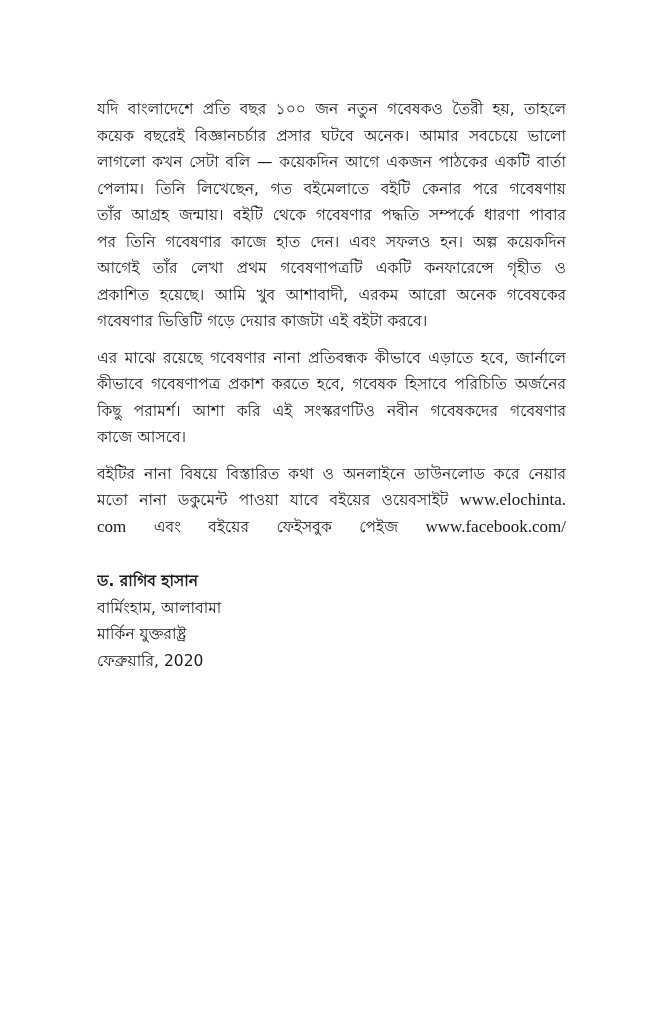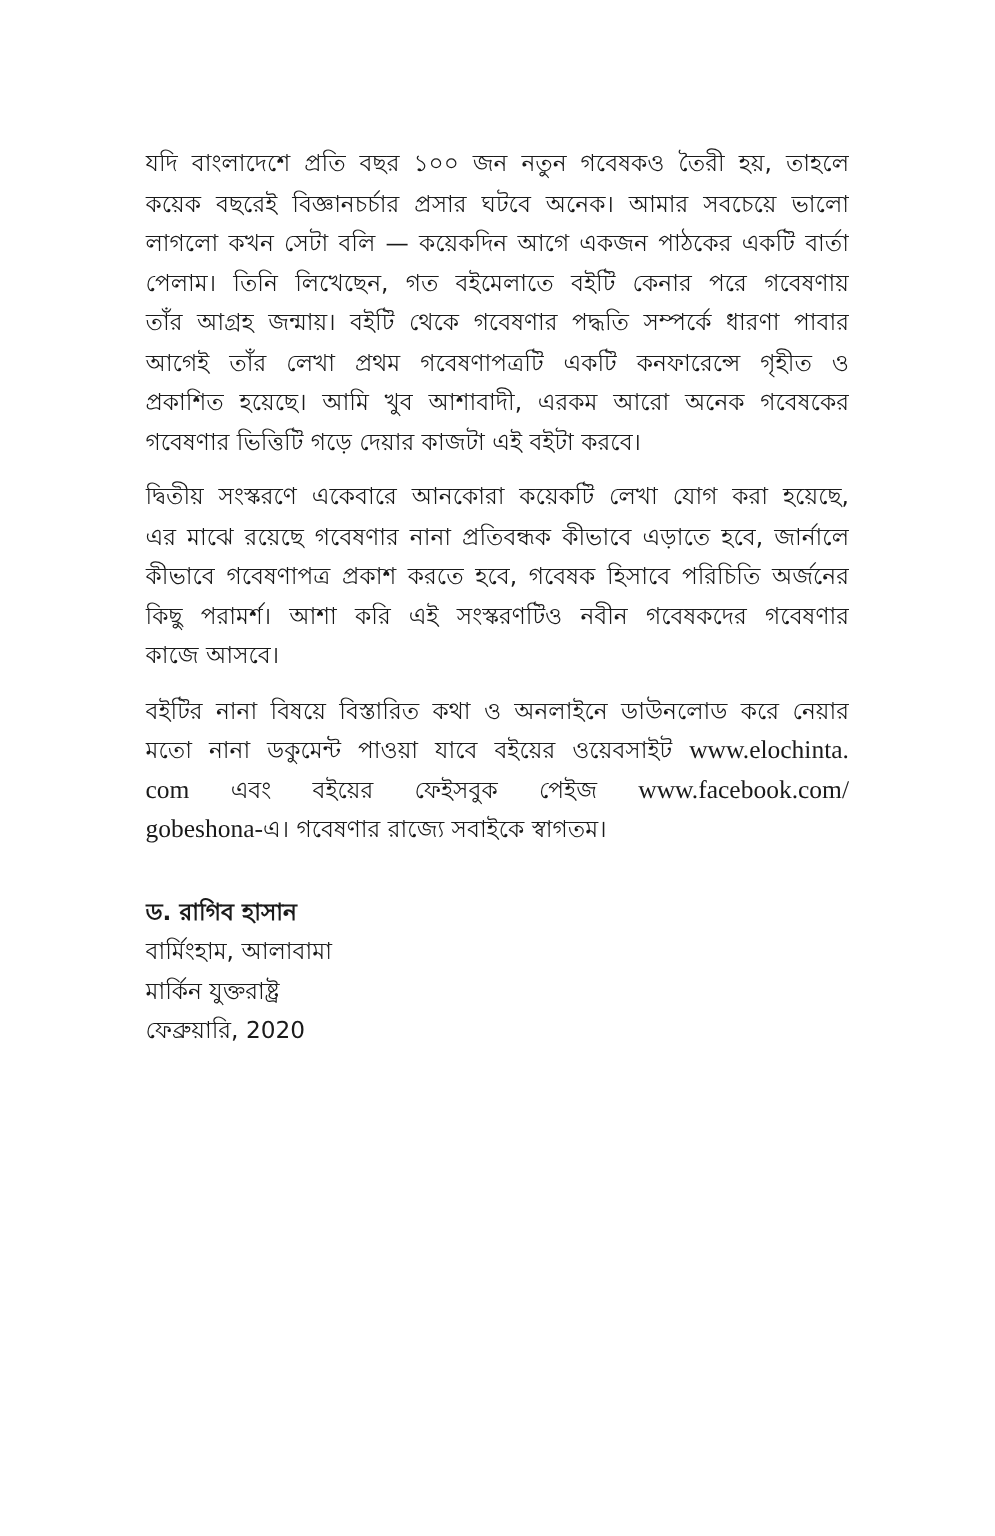--- a/index.html
+++ b/index.html
@@ -56,38 +56,37 @@
 <body>
 
 <div class="page">
 
   <div class="para">
     <span class="line">যদি বাংলাদেশে প্রতি বছর ১০০ জন নতুন গবেষকও তৈরী হয়, তাহলে</span>
     <span class="line">কয়েক বছরেই বিজ্ঞানচর্চার প্রসার ঘটবে অনেক। আমার সবচেয়ে ভালো</span>
     <span class="line">লাগলো কখন সেটা বলি — কয়েকদিন আগে একজন পাঠকের একটি বার্তা</span>
     <span class="line">পেলাম। তিনি লিখেছেন, গত বইমেলাতে বইটি কেনার পরে গবেষণায়</span>
     <span class="line">তাঁর আগ্রহ জন্মায়। বইটি থেকে গবেষণার পদ্ধতি সম্পর্কে ধারণা পাবার</span>
+    <span class="line">পর তিনি গবেষণার কাজে হাত দেন। এবং সফলও হন। অল্প কয়েকদিন</span>
     <span class="line">আগেই তাঁর লেখা প্রথম গবেষণাপত্রটি একটি কনফারেন্সে গৃহীত ও</span>
     <span class="line">প্রকাশিত হয়েছে। আমি খুব আশাবাদী, এরকম আরো অনেক গবেষকের</span>
     <span class="line last">গবেষণার ভিত্তিটি গড়ে দেয়ার কাজটা এই বইটা করবে।</span>
   </div>
 
   <div class="para">
-    <span class="line">দ্বিতীয় সংস্করণে একেবারে আনকোরা কয়েকটি লেখা যোগ করা হয়েছে,</span>
     <span class="line">এর মাঝে রয়েছে গবেষণার নানা প্রতিবন্ধক কীভাবে এড়াতে হবে, জার্নালে</span>
     <span class="line">কীভাবে গবেষণাপত্র প্রকাশ করতে হবে, গবেষক হিসাবে পরিচিতি অর্জনের</span>
     <span class="line">কিছু পরামর্শ। আশা করি এই সংস্করণটিও নবীন গবেষকদের গবেষণার</span>
     <span class="line last">কাজে আসবে।</span>
   </div>
 
   <div class="para">
     <span class="line">বইটির নানা বিষয়ে বিস্তারিত কথা ও অনলাইনে ডাউনলোড করে নেয়ার</span>
     <span class="line">মতো নানা ডকুমেন্ট পাওয়া যাবে বইয়ের ওয়েবসাইট <span class="latin">www.elochinta.</span></span>
     <span class="line"><span class="latin">com</span> এবং বইয়ের ফেইসবুক পেইজ <span class="latin">www.facebook.com/</span></span>
-    <span class="line last"><span class="latin">gobeshona-</span>এ। গবেষণার রাজ্যে সবাইকে স্বাগতম।</span>
   </div>
 
   <div class="signature">
     <span class="line name">ড. রাগিব হাসান</span>
     <span class="line">বার্মিংহাম, আলাবামা</span>
     <span class="line">মার্কিন যুক্তরাষ্ট্র</span>
     <span class="line">ফেব্রুয়ারি, 2020</span>
   </div>
 
 </div>

